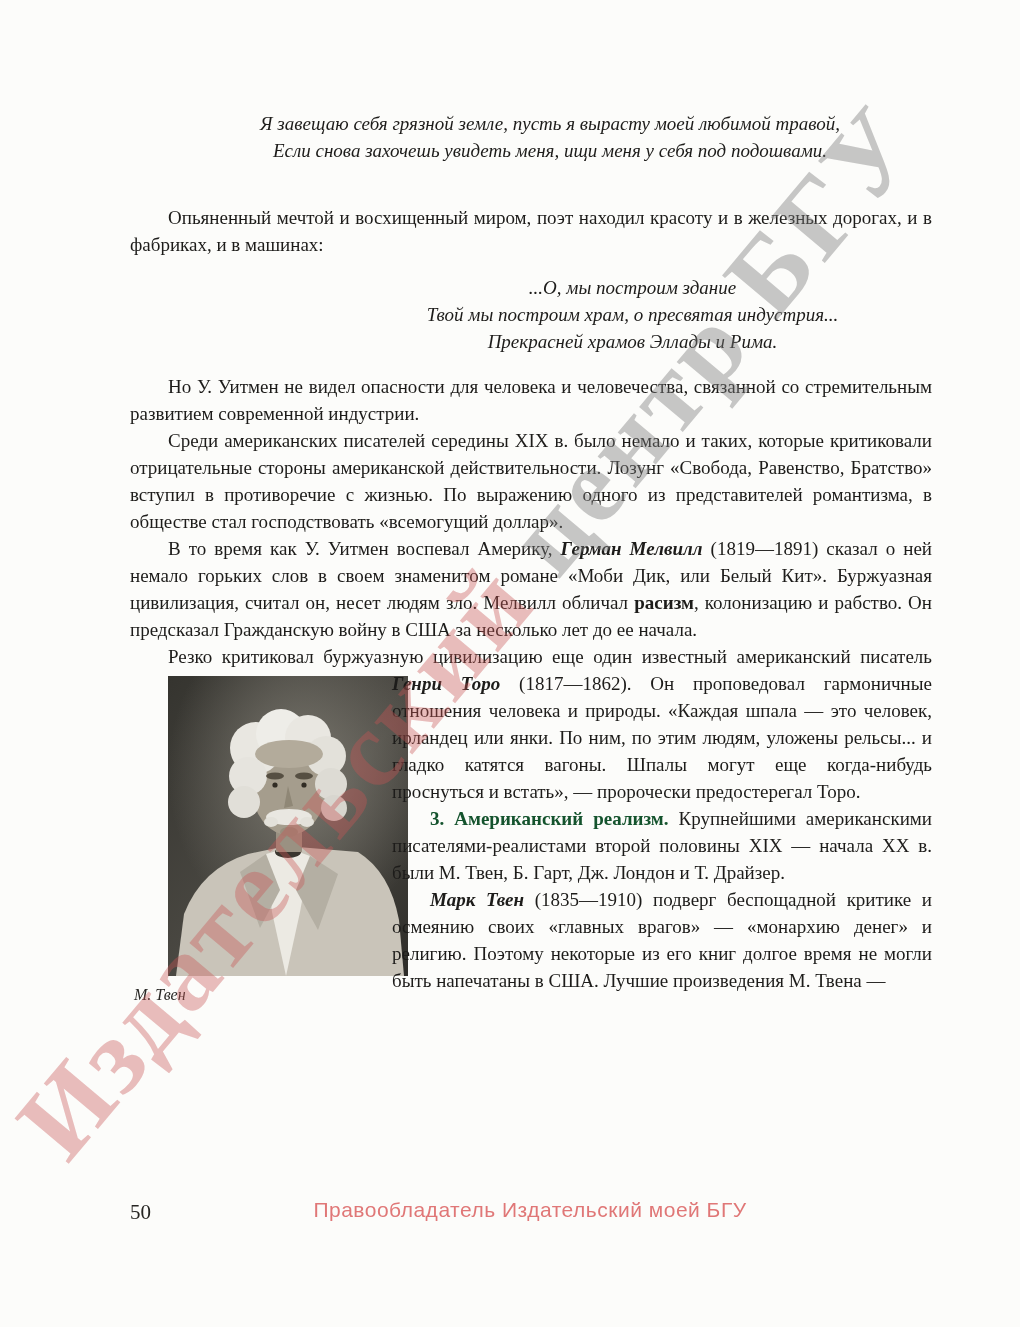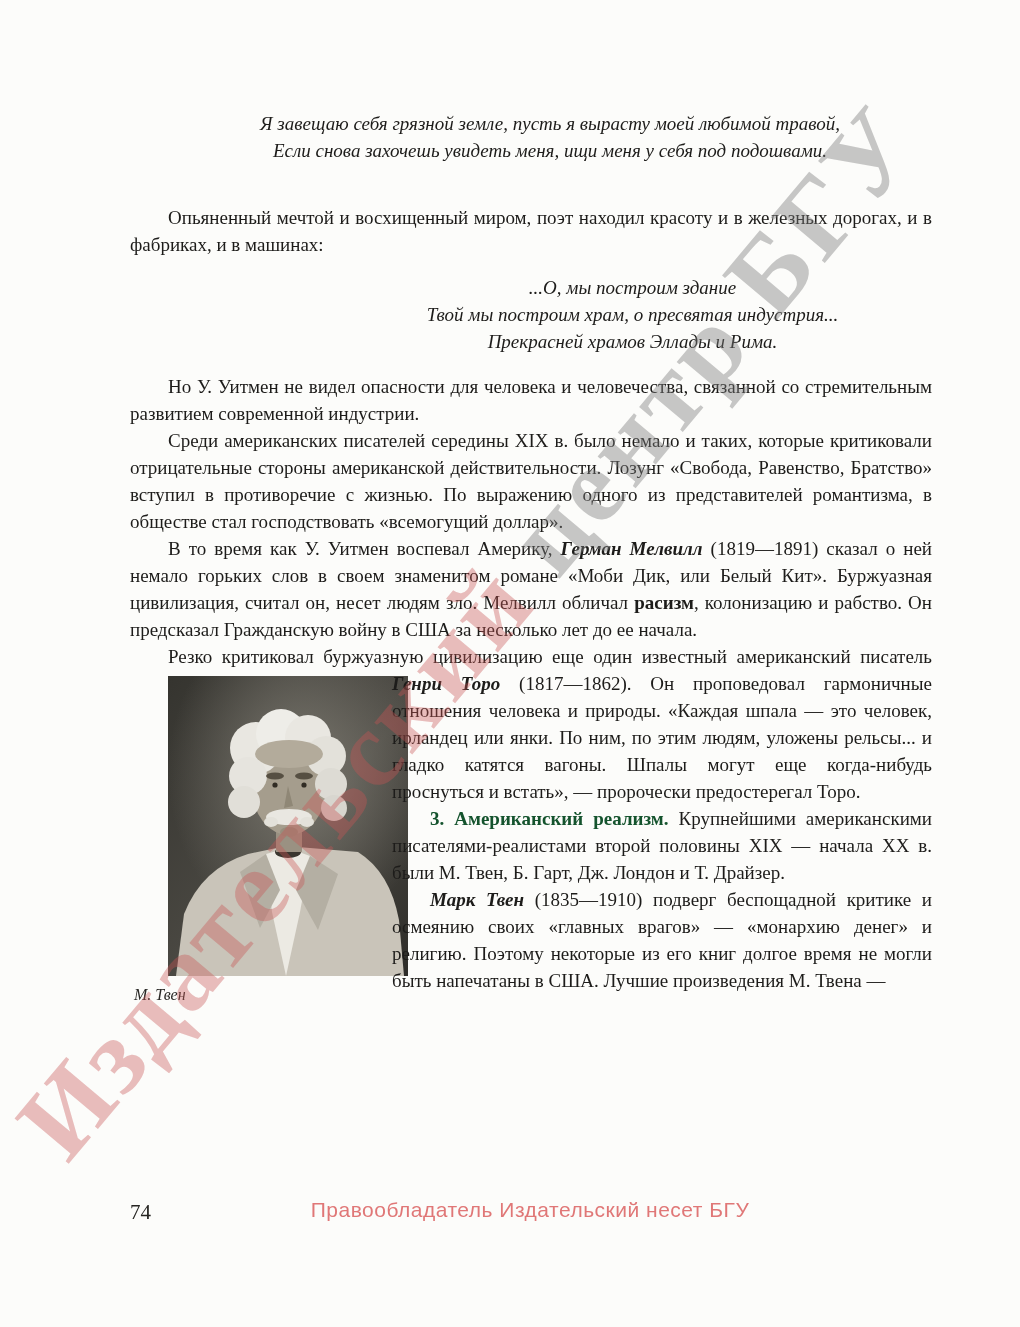--- a/index.html
+++ b/index.html
@@ -165,17 +165,17 @@
           <span class="photo-caption">М. Твен</span>
         </span><span>отношения человека и природы. «Каждая шпала — это человек, ирландец или янки. По ним, по этим людям, уложены рельсы... и гладко катятся вагоны. Шпалы могут еще когда-нибудь проснуться и встать», — пророчески предостерегал Торо.</span></p>
 
     <p class="para"><span class="red-heading">3. Американский реализм.</span><span> Крупнейшими американскими писателями-реалистами второй половины XIX — начала XX в. были М. Твен, Б. Гарт, Дж. Лондон и Т. Драйзер.</span></p>
 
     <p class="para"><span class="bi">Марк Твен</span><span> (1835—1910) подверг беспощадной критике и осмеянию своих «главных врагов» — «монархию денег» и религию. Поэтому некоторые из его книг долгое время не могли быть напечатаны в США. Лучшие произведения М. Твена —</span></p>
 
   </div>
 
   <div class="footer">
-    <span class="page-number">74</span>
-    <span class="footer-watermark">Правообладатель Издательский несет БГУ</span>
+    <span class="page-number">50</span>
+    <span class="footer-watermark">Правообладатель Издательский моей БГУ</span>
   </div>
 
 </div>
 
 </body></html>

